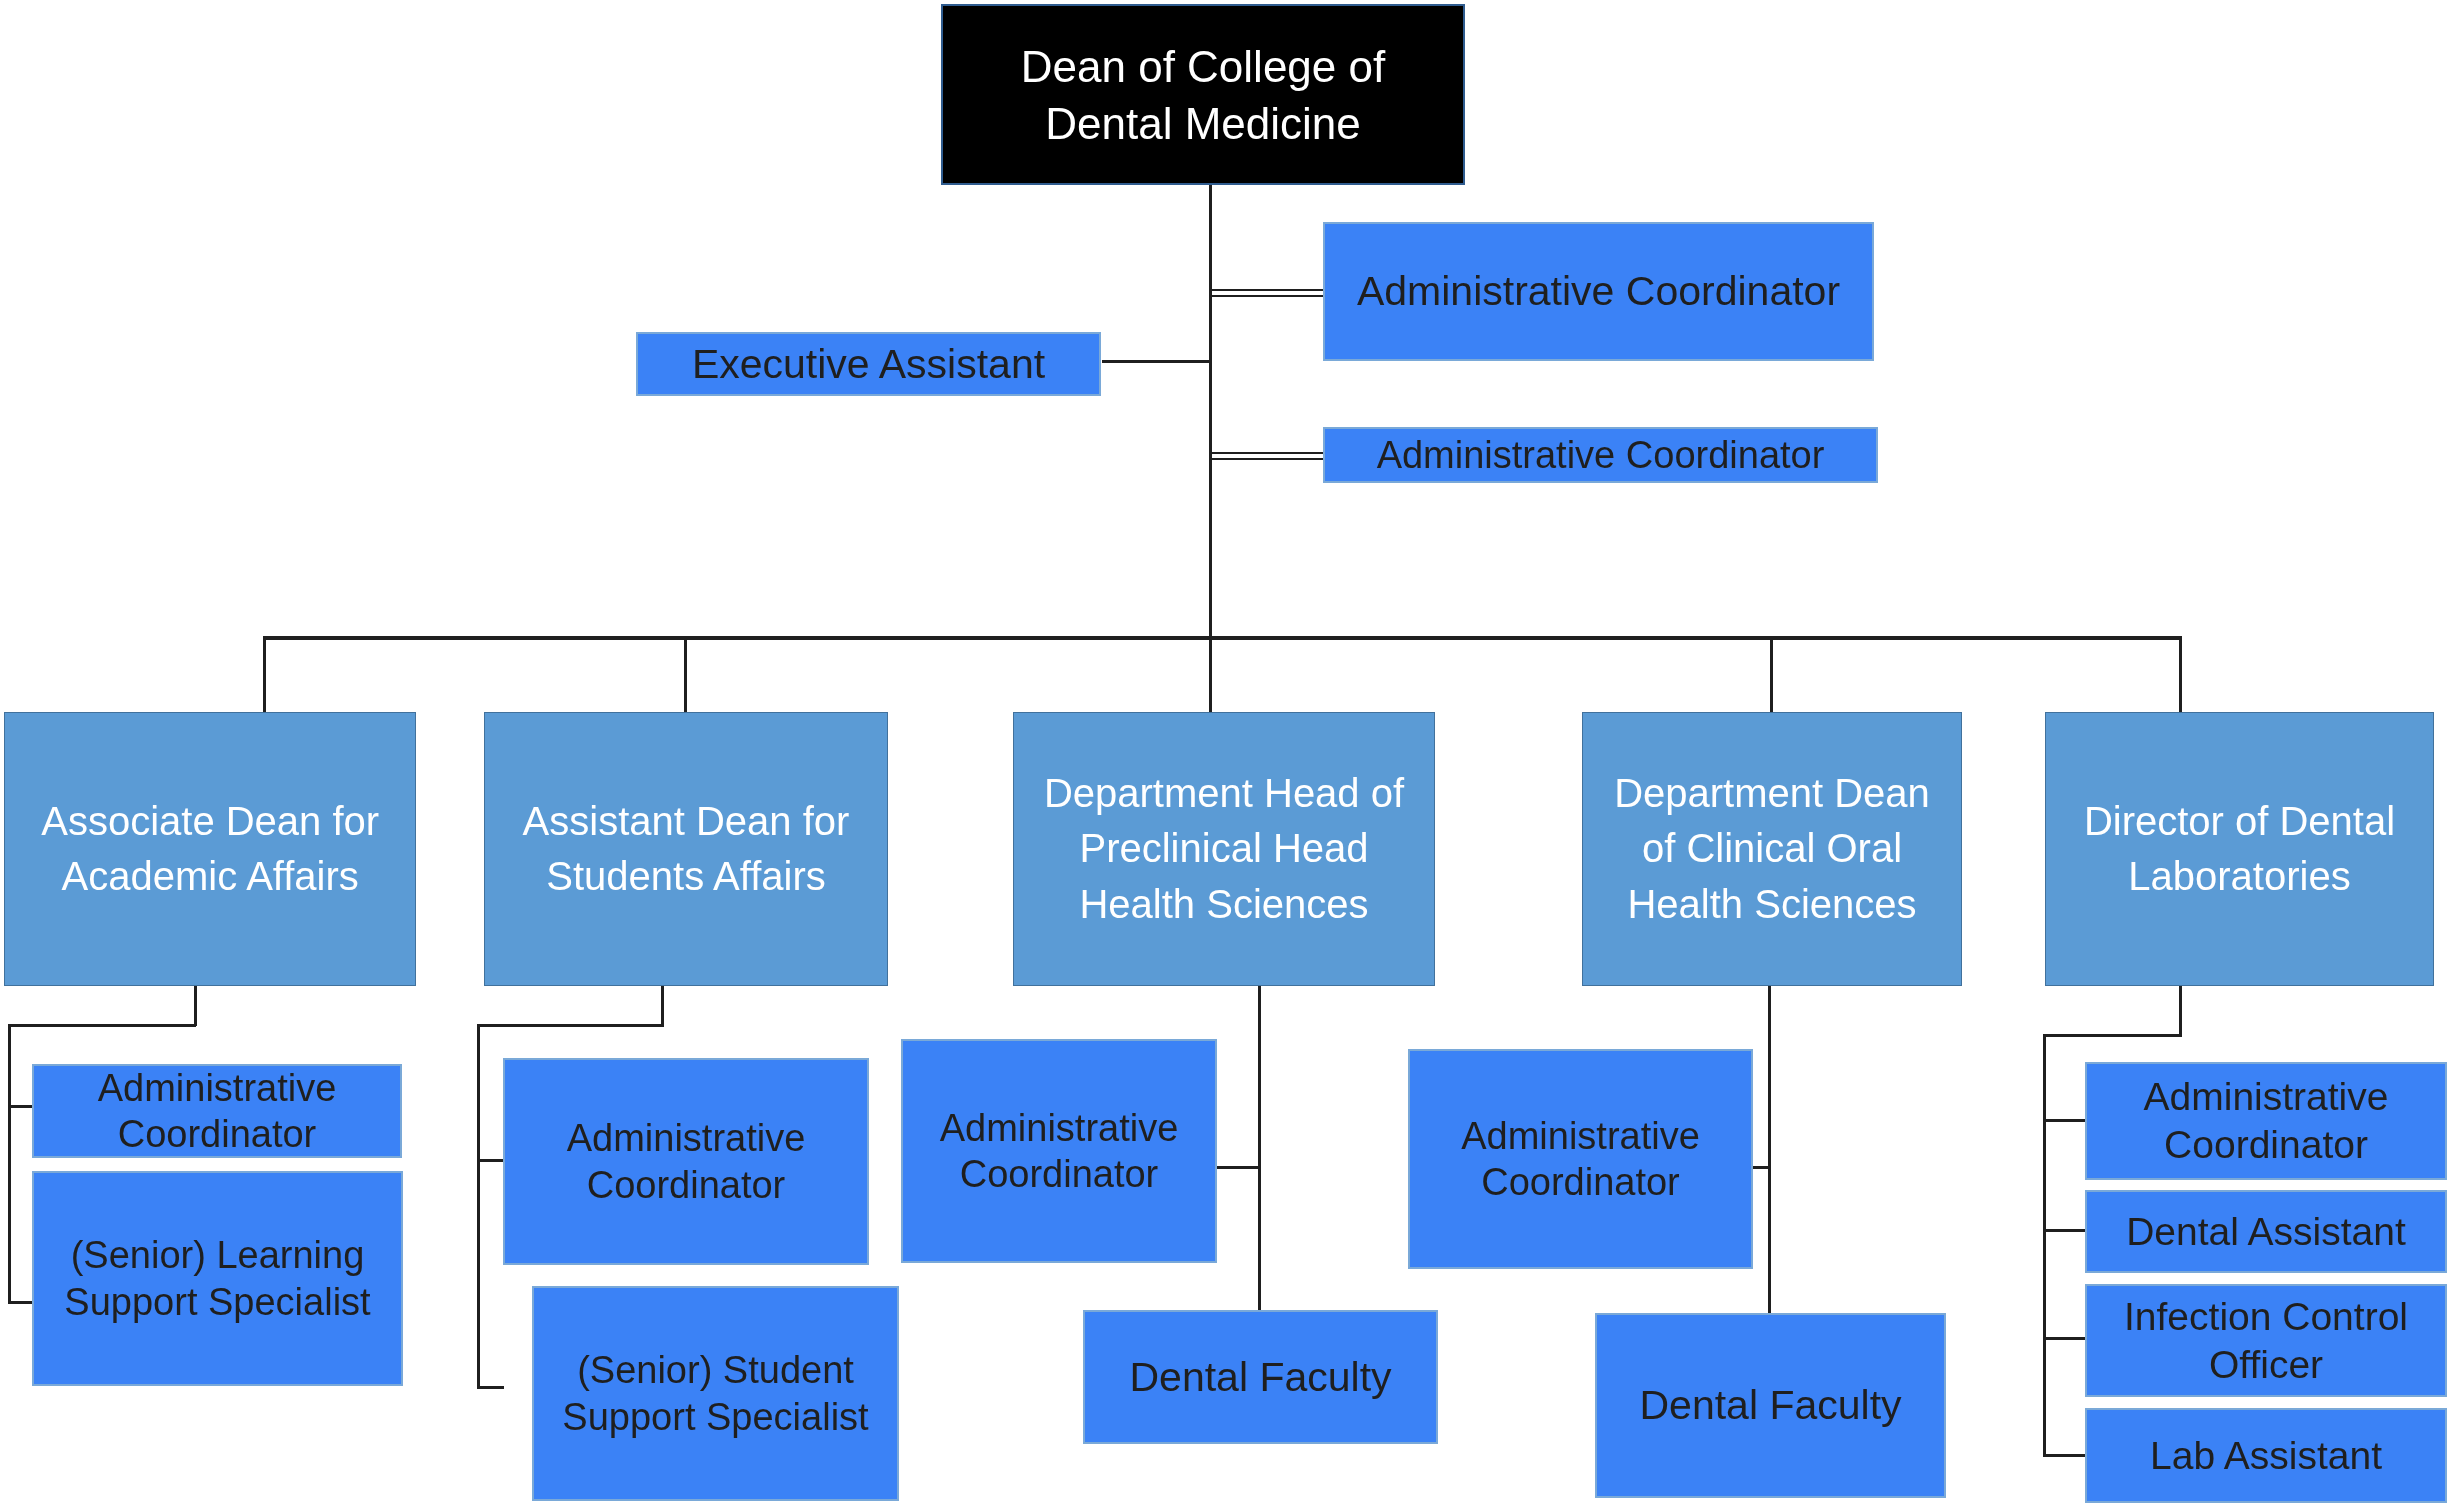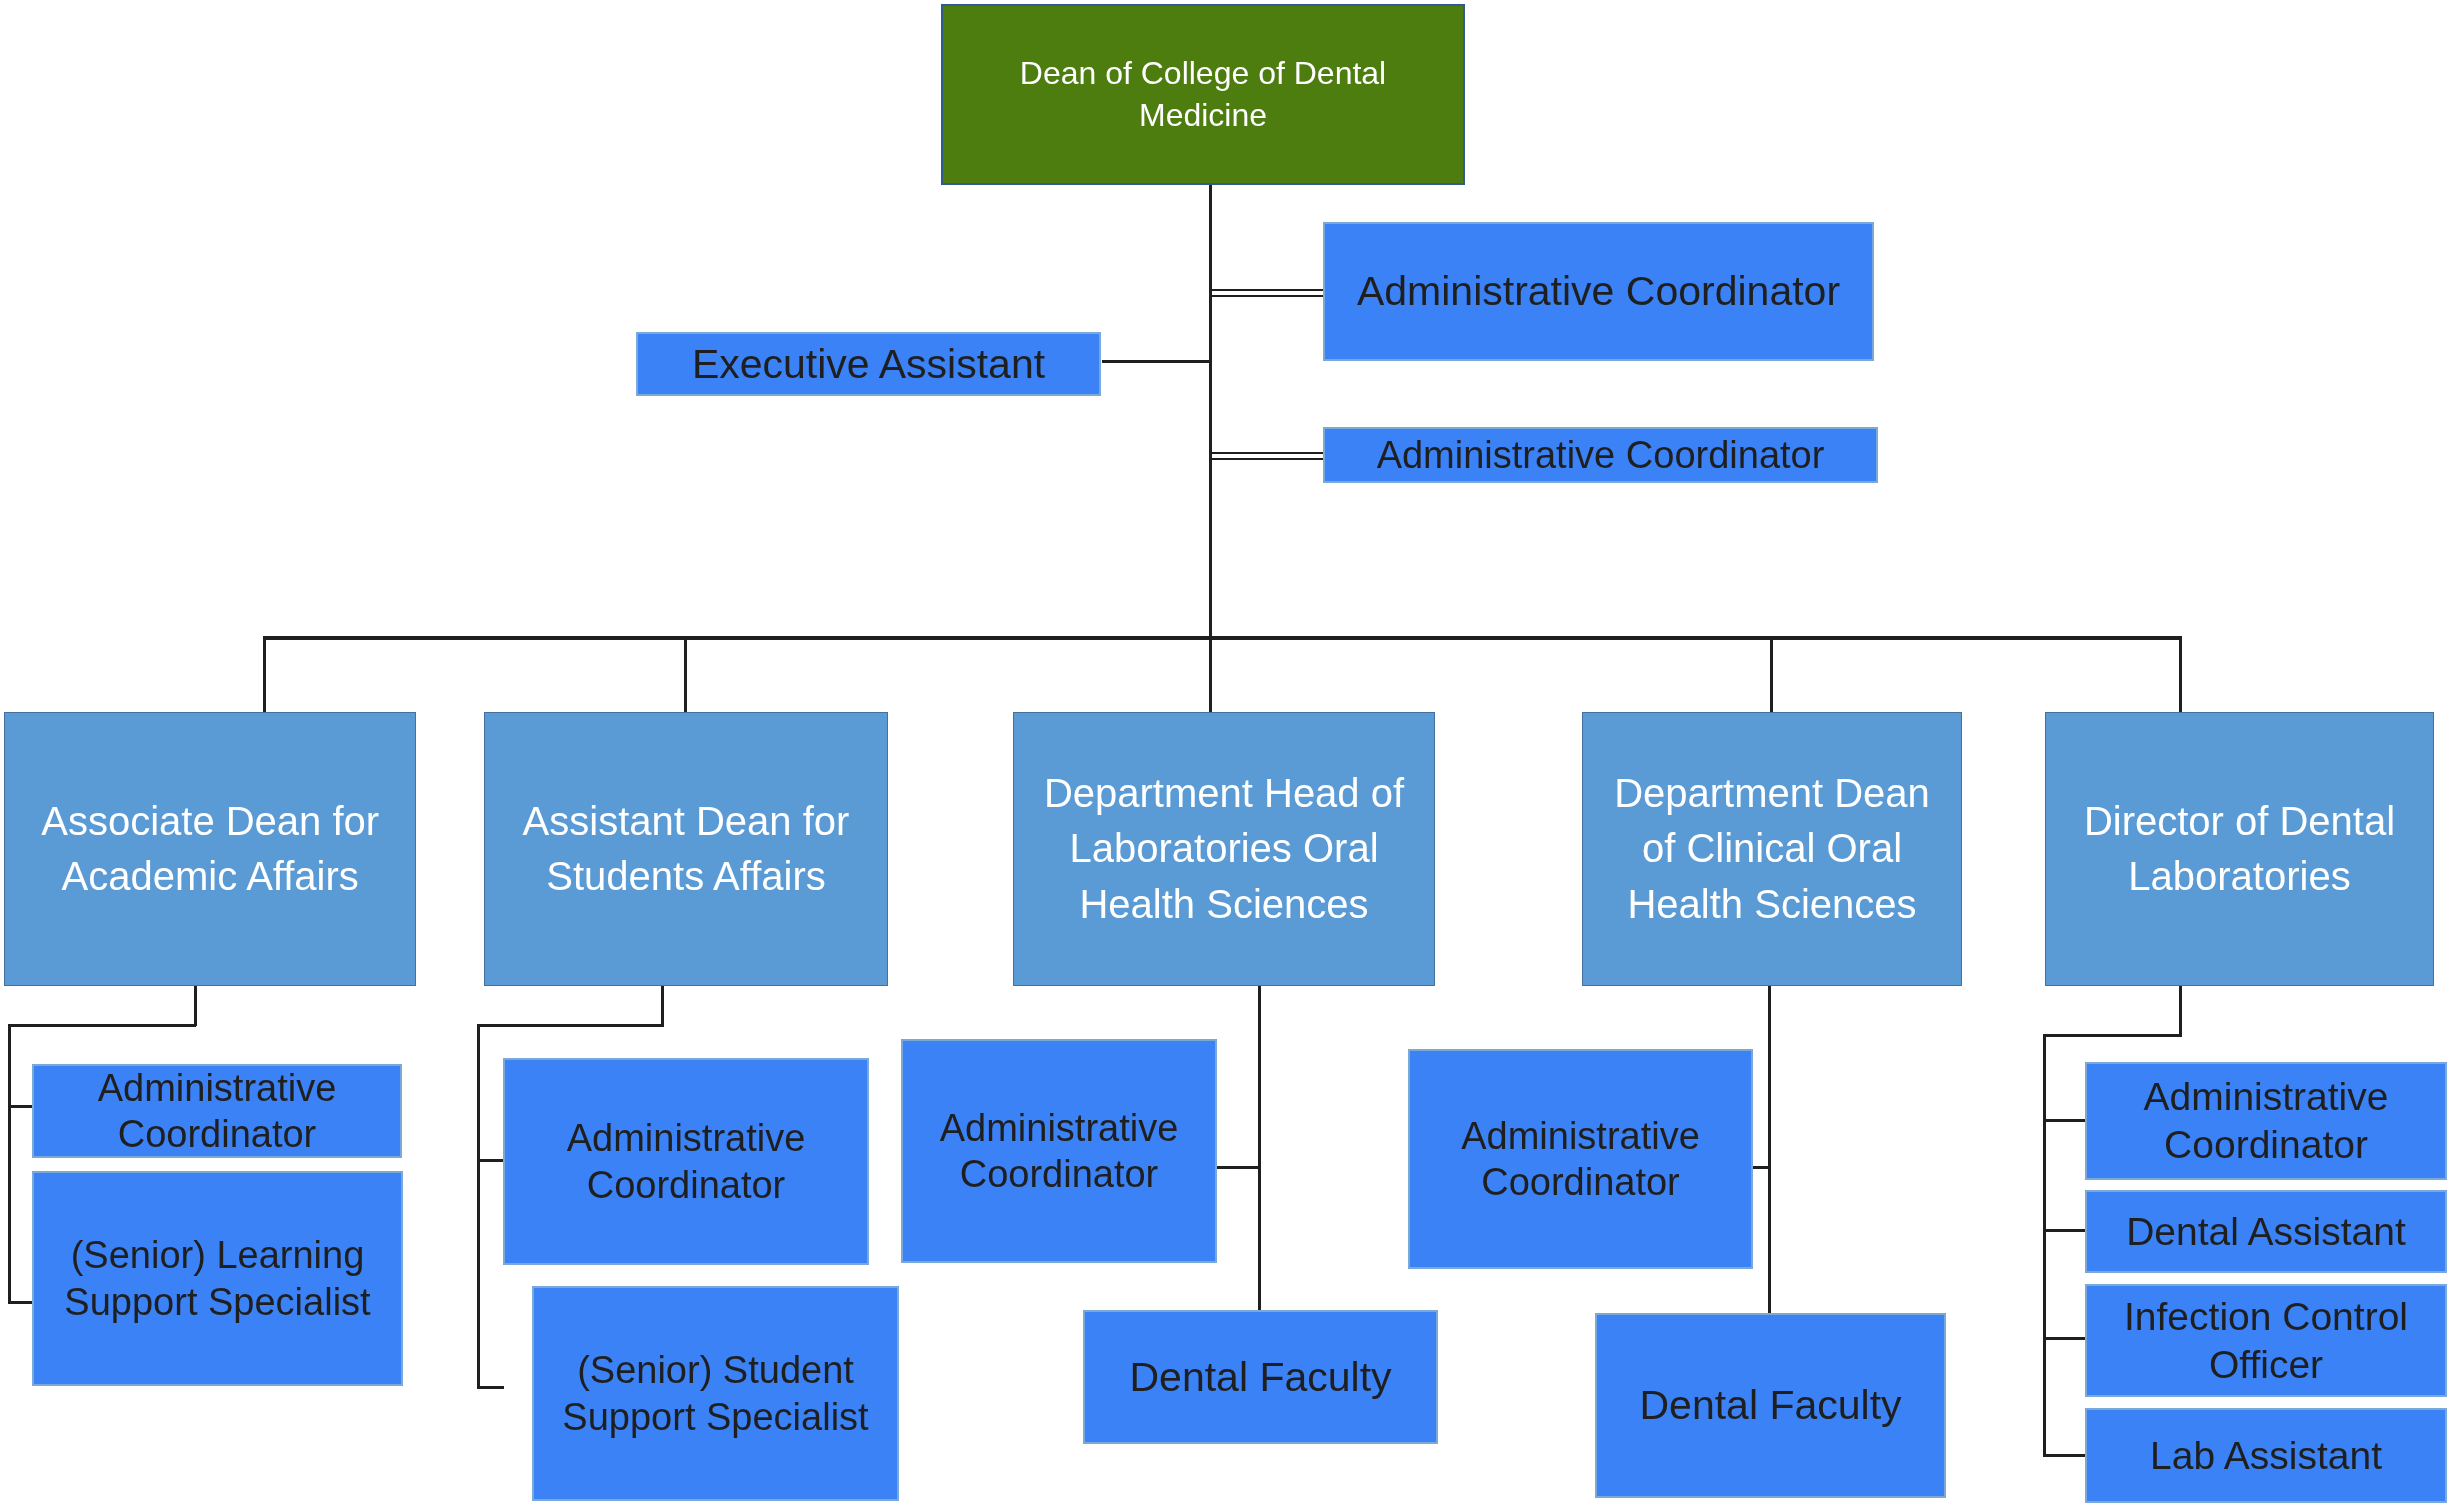--- a/index.html
+++ b/index.html
@@ -5,21 +5,21 @@
   html,body{margin:0;padding:0;background:#ffffff;}
   #canvas{
     position:relative;width:2462px;height:1507px;background:#ffffff;overflow:hidden;
     font-family:"Liberation Sans","DejaVu Sans",sans-serif;color:#1f1f1f;
   }
   .box{
     position:absolute;box-sizing:border-box;display:flex;align-items:center;justify-content:center;
     text-align:center;background:#3b82f6;border:2.1px solid #7aa9d8;font-size:38px;line-height:1.22;
   }
   .root{
-    background:#4d7c0f;border:2.8px solid #2f5c8f;color:#ffffff;font-size:32px;line-height:1.3;
+    background:#000000;border:2.8px solid #2f5c8f;color:#ffffff;font-size:44px;line-height:1.3;
     padding:0 13px;
   }
   .division{
     background:#5b9bd5;border:1.4px solid #41719c;color:#ffffff;font-size:40px;line-height:1.38;
     padding:0 14px;
   }
   .line{position:absolute;background:#1f1f1f;}
   .toprow{font-size:41px;}
   .df{font-size:41px;}
   .g5{font-size:39px;}
@@ -135,21 +135,21 @@
   <div class="line" id="st5d"></div>
 
   <div class="box root" id="dean">Dean of College of Dental Medicine</div>
 
   <div class="box toprow" id="ac1">Administrative Coordinator</div>
   <div class="box toprow" id="ea">Executive Assistant</div>
   <div class="box toprow" id="ac2">Administrative Coordinator</div>
 
   <div class="box division" id="b1">Associate Dean for Academic Affairs</div>
   <div class="box division" id="b2">Assistant Dean for Students Affairs</div>
-  <div class="box division" id="b3">Department Head of Laboratories Oral Health Sciences</div>
+  <div class="box division" id="b3">Department Head of Preclinical Head Health Sciences</div>
   <div class="box division" id="b4">Department Dean of Clinical Oral Health Sciences</div>
   <div class="box division" id="b5">Director of Dental Laboratories</div>
 
   <div class="box" id="g1a">Administrative Coordinator</div>
   <div class="box" id="g1b">(Senior) Learning Support Specialist</div>
 
   <div class="box" id="g2a">Administrative Coordinator</div>
   <div class="box" id="g2b">(Senior) Student Support Specialist</div>
 
   <div class="box" id="g3a">Administrative Coordinator</div>

